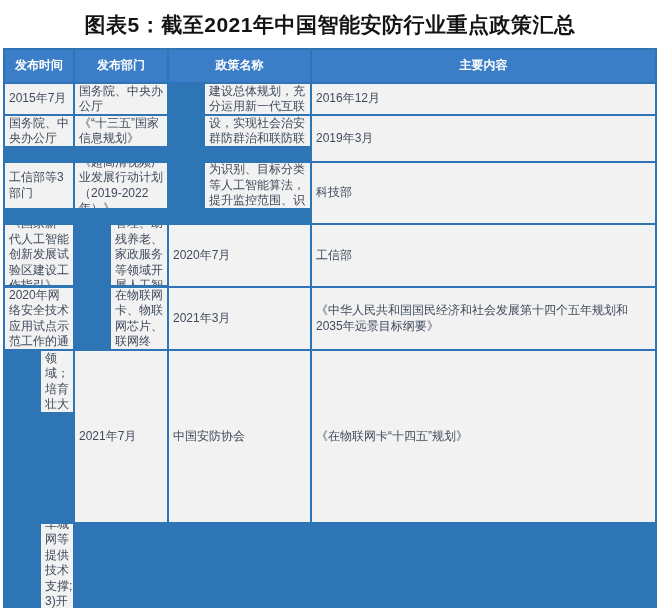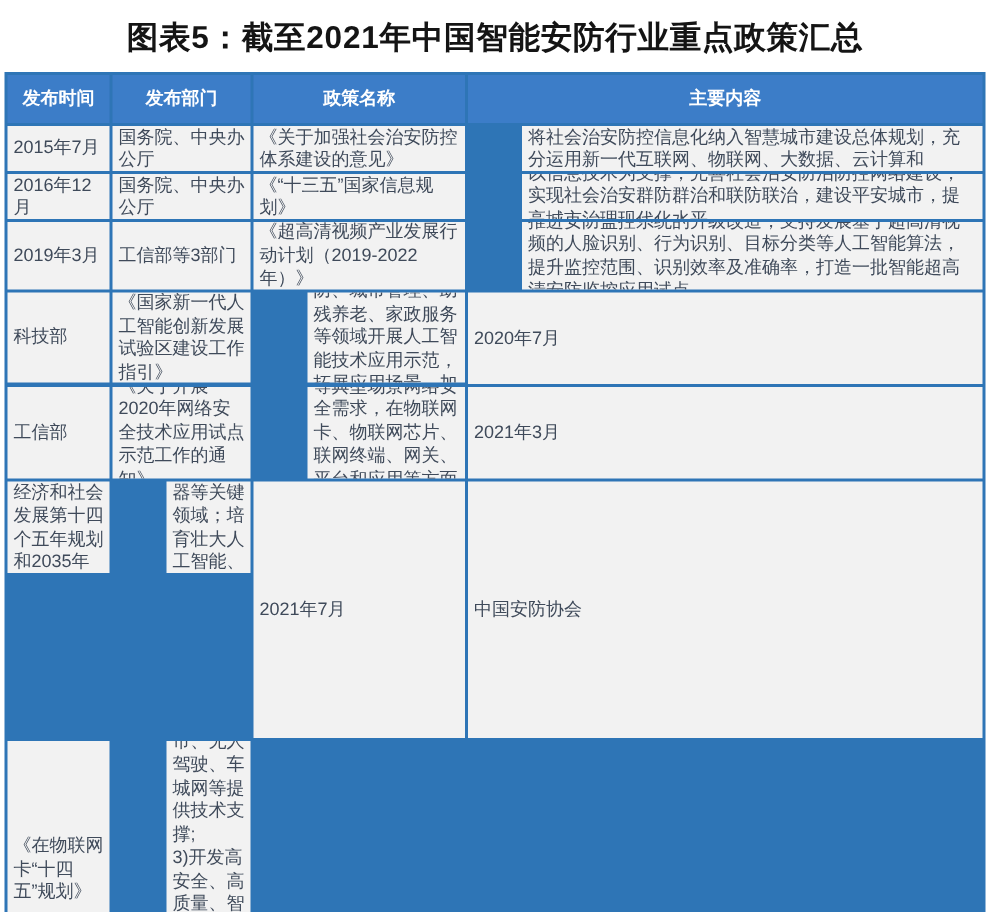--- a/index.html
+++ b/index.html
@@ -114,21 +114,20 @@
 
 <div class="policy-table">
 
   <div class="cell head rh">发布时间</div>
   <div class="cell head rh">发布部门</div>
   <div class="cell head rh">政策名称</div>
   <div class="cell head rh">主要内容</div>
 
   <div class="cell r1">2015年7月</div>
   <div class="cell r1">国务院、中央办公厅</div>
-  <div class="cell r1">《关于加强社会治安防控体系建设的意见》</div>
   <div class="cell r1 content">将社会治安防控信息化纳入智慧城市建设总体规划，充分运用新一代互联网、物联网、大数据、云计算和</div>
 
   <div class="cell r2">2016年12月</div>
   <div class="cell r2">国务院、中央办公厅</div>
   <div class="cell r2">《“十三五”国家信息规划》</div>
   <div class="cell r2 content">以信息技术为支撑，完善社会治安防治防控网络建设，实现社会治安群防群治和联防联治，建设平安城市，提高城市治理现代化水平</div>
 
   <div class="cell r3">2019年3月</div>
   <div class="cell r3">工信部等3部门</div>
   <div class="cell r3">《超高清视频产业发展行动计划（2019-2022年）》</div>

